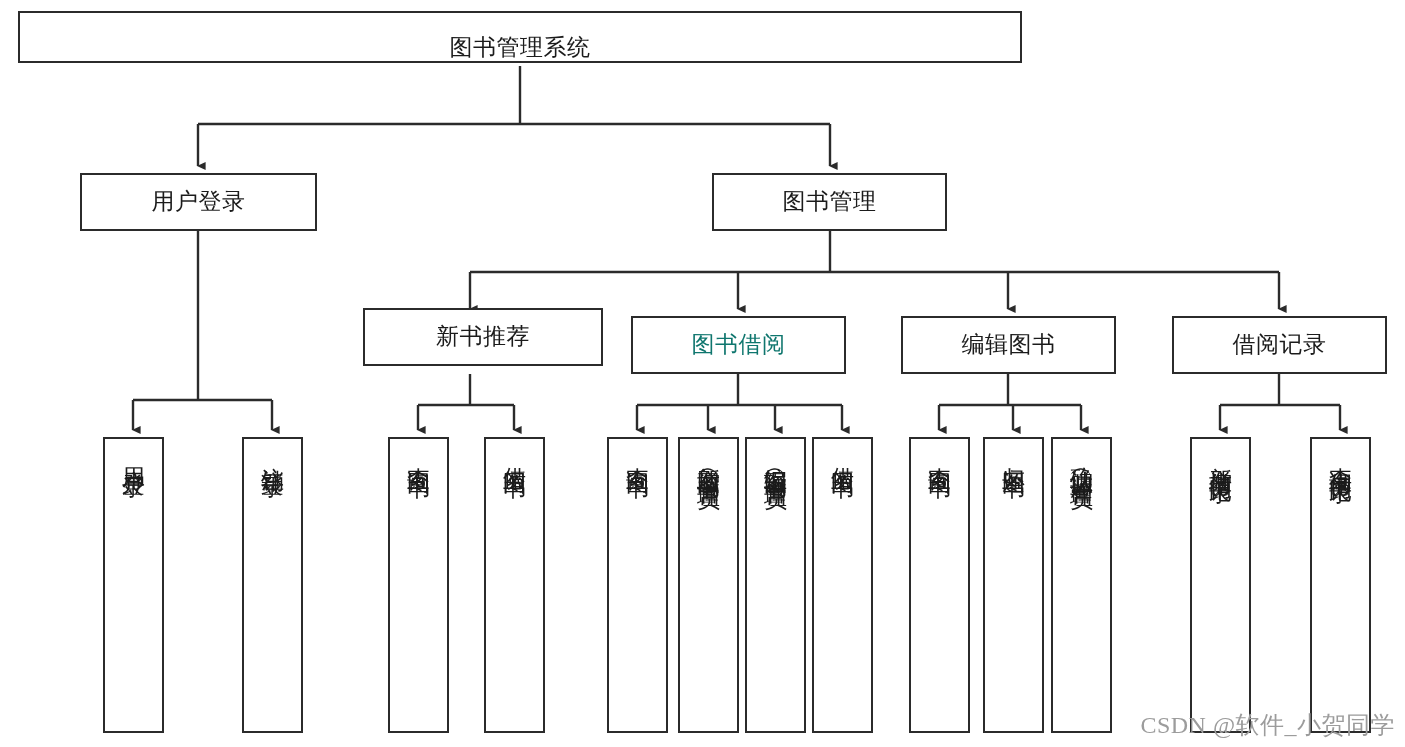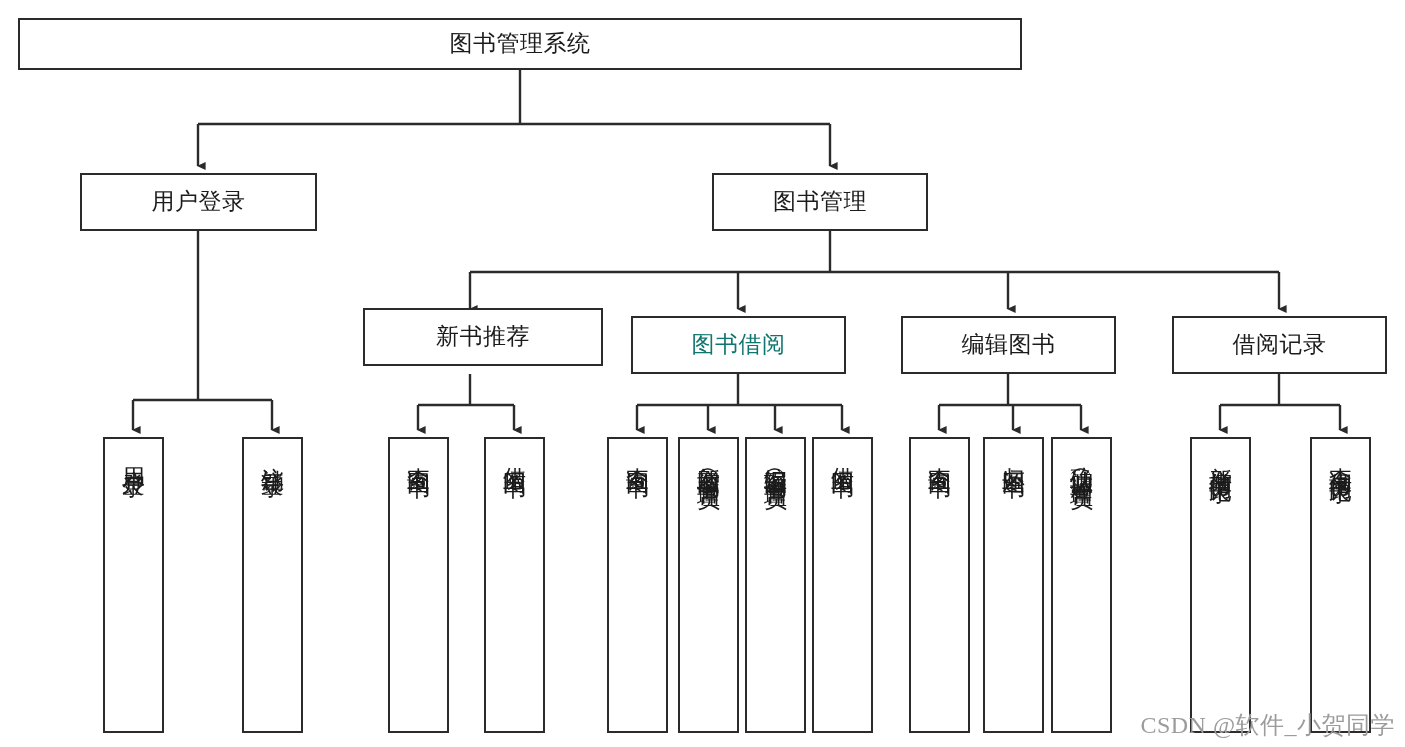--- a/index.html
+++ b/index.html
@@ -124,28 +124,28 @@
       <path d="M 1081 405 L 1081 430" marker-end="url(#arrowhead)"></path>
 
       <path d="M 1279 374 L 1279 405"></path>
       <path d="M 1220 405 L 1340 405"></path>
       <path d="M 1220 405 L 1220 430" marker-end="url(#arrowhead)"></path>
       <path d="M 1340 405 L 1340 430" marker-end="url(#arrowhead)"></path>
 
     </g>
   </svg>
 
-  <div class="node root horizontal" style="left: 18px; top: 18px; width: 1004px; height: 52px; border-color: rgb(43, 43, 43); background: rgb(255, 255, 255); color: rgb(27, 27, 27);">
+  <div class="node root horizontal" style="left: 18px; top: 11px; width: 1004px; height: 52px; border-color: rgb(43, 43, 43); background: rgb(255, 255, 255); color: rgb(27, 27, 27); align-items: flex-end;">
     <span class="node-label">图书管理系统</span>
   </div>
 
   <div class="node horizontal" style="left: 80px; top: 173px; width: 237px; height: 58px; border-color: rgb(43, 43, 43); background: rgb(255, 255, 255); color: rgb(27, 27, 27);">
     <span class="node-label">用户登录</span>
   </div>
-  <div class="node horizontal" style="left: 712px; top: 173px; width: 216px; height: 58px; border-color: rgb(43, 43, 43); background: rgb(255, 255, 255); color: rgb(27, 27, 27);">
+  <div class="node horizontal" style="left: 712px; top: 173px; width: 235px; height: 58px; border-color: rgb(43, 43, 43); background: rgb(255, 255, 255); color: rgb(27, 27, 27);">
     <span class="node-label">图书管理</span>
   </div>
 
   <div class="node horizontal" style="left: 363px; top: 308px; width: 240px; height: 58px; border-color: rgb(43, 43, 43); background: rgb(255, 255, 255); color: rgb(27, 27, 27);">
     <span class="node-label">新书推荐</span>
   </div>
   <div class="node horizontal" style="left: 631px; top: 316px; width: 215px; height: 58px; border-color: rgb(43, 43, 43); background: rgb(255, 255, 255); color: #0f766e;">
     <span class="node-label">图书借阅</span>
   </div>
   <div class="node horizontal" style="left: 901px; top: 316px; width: 215px; height: 58px; border-color: rgb(43, 43, 43); background: rgb(255, 255, 255); color: rgb(27, 27, 27);">

